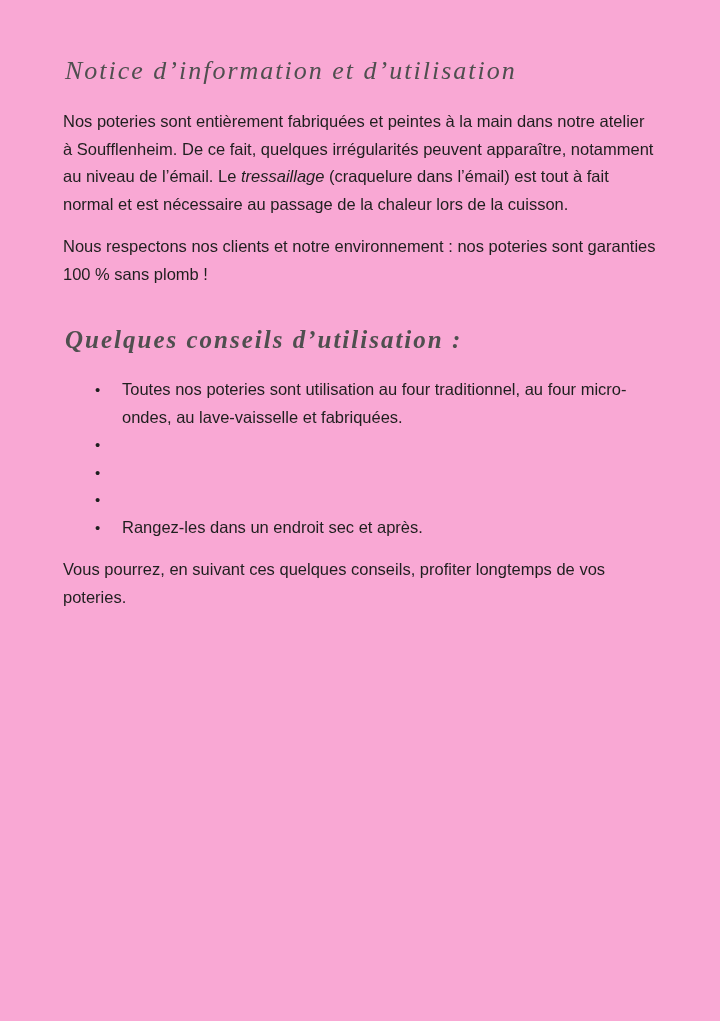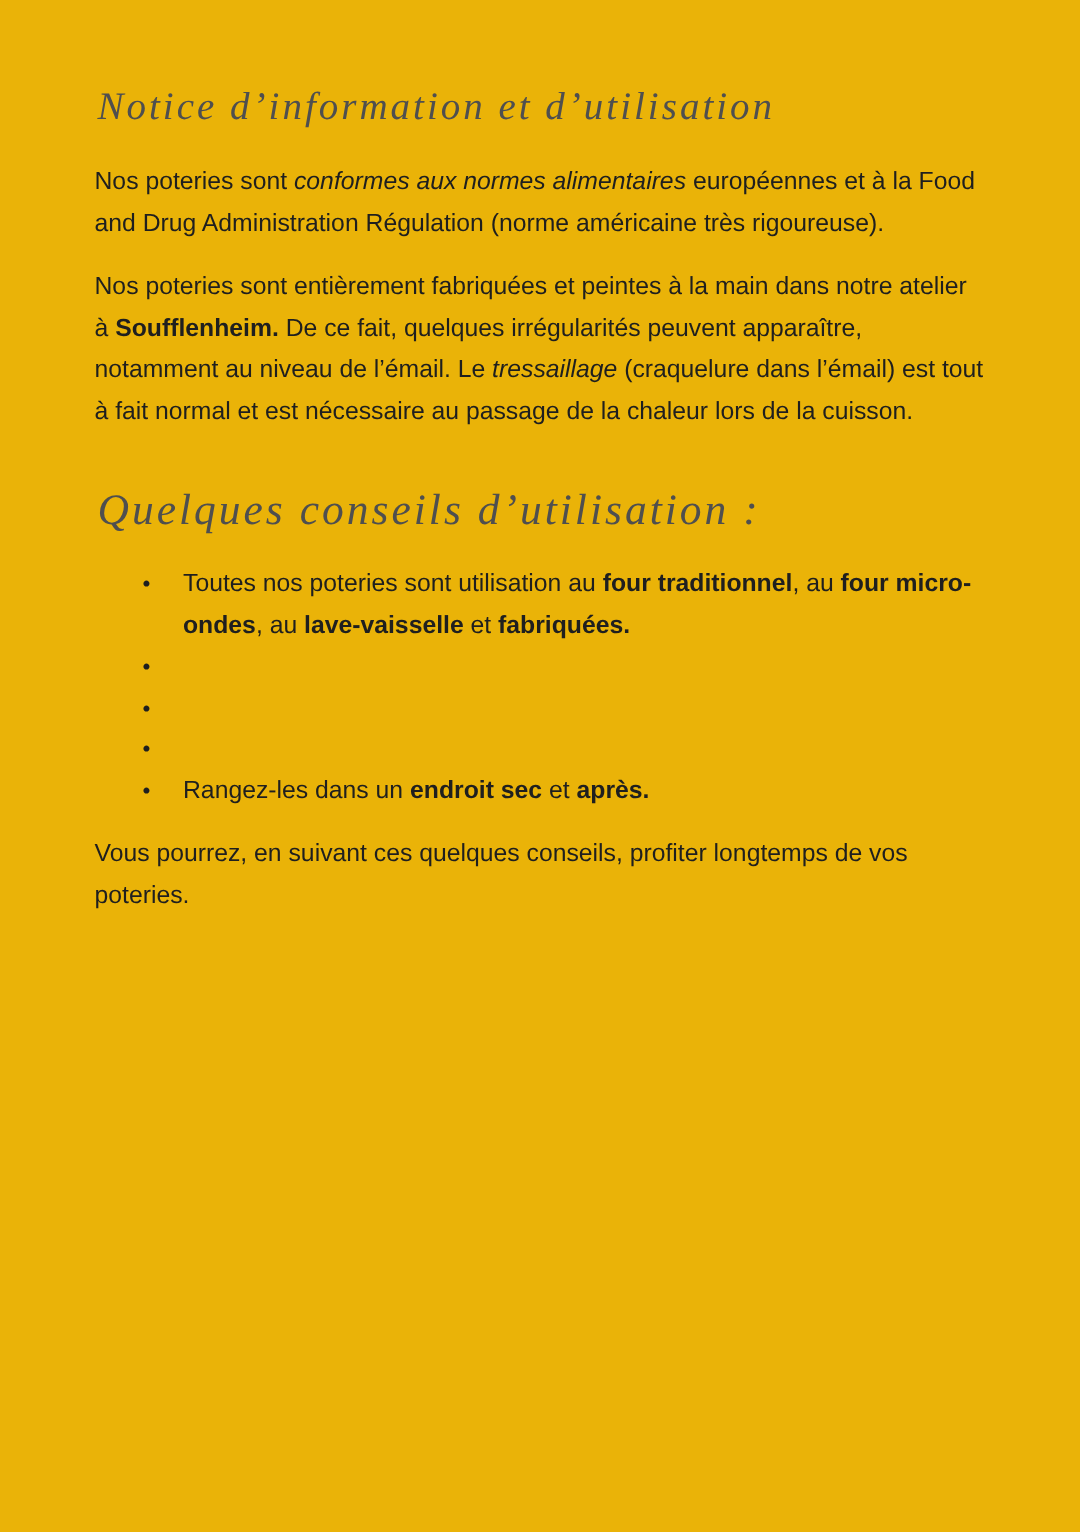--- a/index.html
+++ b/index.html
@@ -13,38 +13,39 @@
     overflow: hidden;
     font-family: "Liberation Sans", sans-serif;
     color: #1f1f1f;
     -webkit-font-smoothing: antialiased;
   }
   .page {
     box-sizing: border-box;
     width: 720px;
     height: 1021px;
     padding: 56px 57px 0 63px;
-    background: #eab308;
+    background: #f9a8d4;
   }
   .script {
     font-family: "Liberation Serif", serif;
     font-style: italic;
     font-weight: 400;
     color: #4f4f4f;
     letter-spacing: 2px;
   }
   h1.script {
     font-size: 26px;
     line-height: 30px;
     margin: 0 0 22px 2px;
   }
   h2.script {
-    font-size: 29px;
+    font-size: 25px;
     line-height: 30px;
     margin: 37px 0 21px 2px;
+    font-weight: bold;
   }
   p.body-par {
     font-size: 16.5px;
     line-height: 27.5px;
     margin: 0 0 15px 0;
     max-width: 594px;
   }
   ul.tips {
     list-style: none;
     margin: 0 0 15px 0;
@@ -58,34 +59,34 @@
   }
   ul.tips .dot {
     flex: none;
     width: 27px;
     margin-left: 32px;
     font-size: 15px;
   }
   ul.tips .tip-text {
     max-width: 528px;
   }
-  .run-b { font-weight: 700; }
+  .run-b { font-weight: 400; }
   .run-i { font-style: italic; }
 </style>
 </head>
 <body>
 
 <div class="page">
 
   <h1 class="script">Notice d’information et d’utilisation</h1>
 
-  <p class="body-par"><span>Nos poteries sont </span><span class="run-i">conformes aux normes alimentaires</span><span> européennes et à la Food and Drug Administration Régulation (norme américaine très rigoureuse).</span></p>
 
   <p class="body-par"><span>Nos poteries sont entièrement fabriquées et peintes à la main dans notre atelier à </span><span class="run-b">Soufflenheim.</span><span> De ce fait, quelques irrégularités peuvent apparaître, notamment au niveau de l’émail. Le </span><span class="run-i">tressaillage</span><span> (craquelure dans l’émail) est tout à fait normal et est nécessaire au passage de la chaleur lors de la cuisson.</span></p>
 
+  <p class="body-par"><span>Nous respectons nos clients et notre environnement : nos poteries sont garanties 100 % sans plomb !</span></p>
 
   <h2 class="script">Quelques conseils d’utilisation :</h2>
 
   <ul class="tips">
     <li>
       <span class="dot">•</span>
       <span class="tip-text"><span>Toutes nos poteries sont utilisation au </span><span class="run-b">four traditionnel</span><span>, au </span><span class="run-b">four micro-ondes</span><span>, au </span><span class="run-b">lave-vaisselle</span><span> et </span><span class="run-b">fabriquées.</span></span>
     </li>
     <li>
       <span class="dot">•</span>

